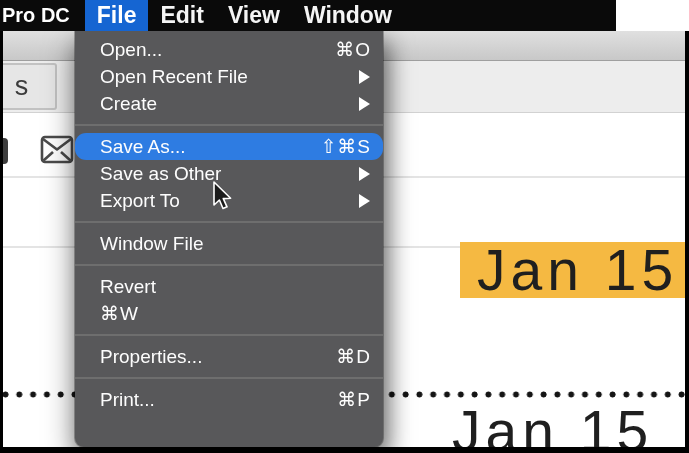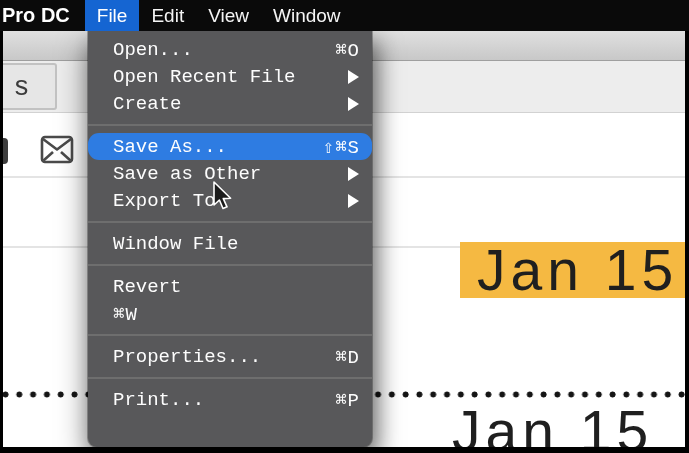--- a/index.html
+++ b/index.html
@@ -11,31 +11,31 @@
   }
   *{margin:0;padding:0;box-sizing:border-box;}
   html,body{width:689px;height:453px;overflow:hidden;}
   body{
     position:relative;
     font-family:"Liberation Sans","DejaVu Sans",sans-serif;
     background:#ffffff;
   }
   
   .menubar{
-    position:absolute;left:0;top:0;width:689px;height:31px;
+    position:absolute;left:0;top:0;width:616px;height:31px;
     background:var(--menubar-bg);color:#fff;
     display:flex;align-items:stretch;z-index:150;
   }
   .menubar .appname{
     font-weight:700;font-size:20px;line-height:31px;
     padding-left:2px;margin-right:15px;white-space:nowrap;
   }
   .menubar .mb-item{
-    font-size:19px;line-height:31px;padding:0 12px;
-    color:#f5f5f5;white-space:nowrap;cursor:default;
+    font-size:23px;line-height:31px;padding:0 12px;
+    color:#f5f5f5;white-space:nowrap;cursor:default;font-weight:bold;
   }
   .menubar .mb-item.active{background:var(--menubar-sel);color:#fff;}
   
   .toolbar1{
     position:absolute;left:0;top:31px;width:689px;height:30px;
     background:linear-gradient(180deg,#e0e0e0,#c8c8c8);
     border-bottom:1px solid #9f9f9f;z-index:5;
   }
   .toolbar2{
     position:absolute;left:0;top:61px;width:689px;height:52px;
@@ -77,26 +77,25 @@
     position:absolute;left:452px;top:403px;z-index:8;
     font-size:57px;line-height:56px;font-weight:300;color:#1f1f1f;
     letter-spacing:5px;white-space:nowrap;
   }
   
   .edge-left{position:absolute;left:0;top:31px;width:3px;height:422px;background:#000;z-index:60;}
   .edge-right{position:absolute;right:0;top:31px;width:4px;height:422px;background:#000;z-index:60;}
   .edge-bottom{position:absolute;left:0;top:447px;width:689px;height:6px;background:#000;z-index:60;}
   
   .menu{
-    position:absolute;left:88px;top:31px;width:284px;height:416px;
+    position:absolute;left:75px;top:31px;width:308px;height:416px;
     background:var(--menu-bg);z-index:100;
     border-radius:0 0 9px 9px;
     padding-top:5px;
     box-shadow:0 0 0 1px rgba(0,0,0,.28),0 14px 30px rgba(0,0,0,.5),6px 10px 20px rgba(0,0,0,.3);
-    font-family:Liberation Mono, monospace;
   }
   .menu-item{
     height:27px;display:flex;align-items:center;
     padding-left:25px;padding-right:12px;
     font-size:19px;font-weight:500;color:#fdfdfd;cursor:default;
     white-space:nowrap;
   }
   .menu-item.highlighted{background:var(--menu-sel);border-radius:11px;}
   .menu-item .label{flex:1 1 auto;}
   .menu-item .shortcut{letter-spacing:1px;font-weight:400;}

